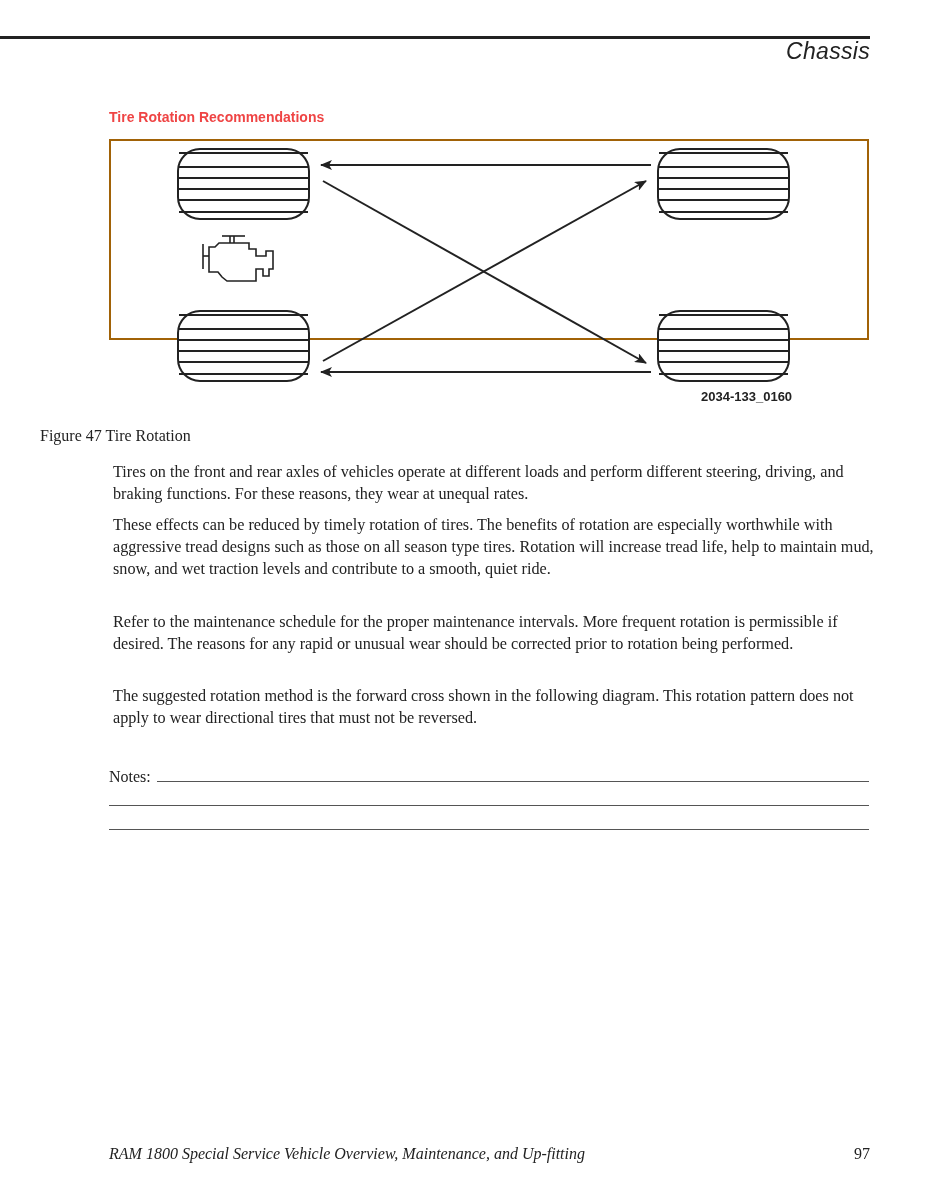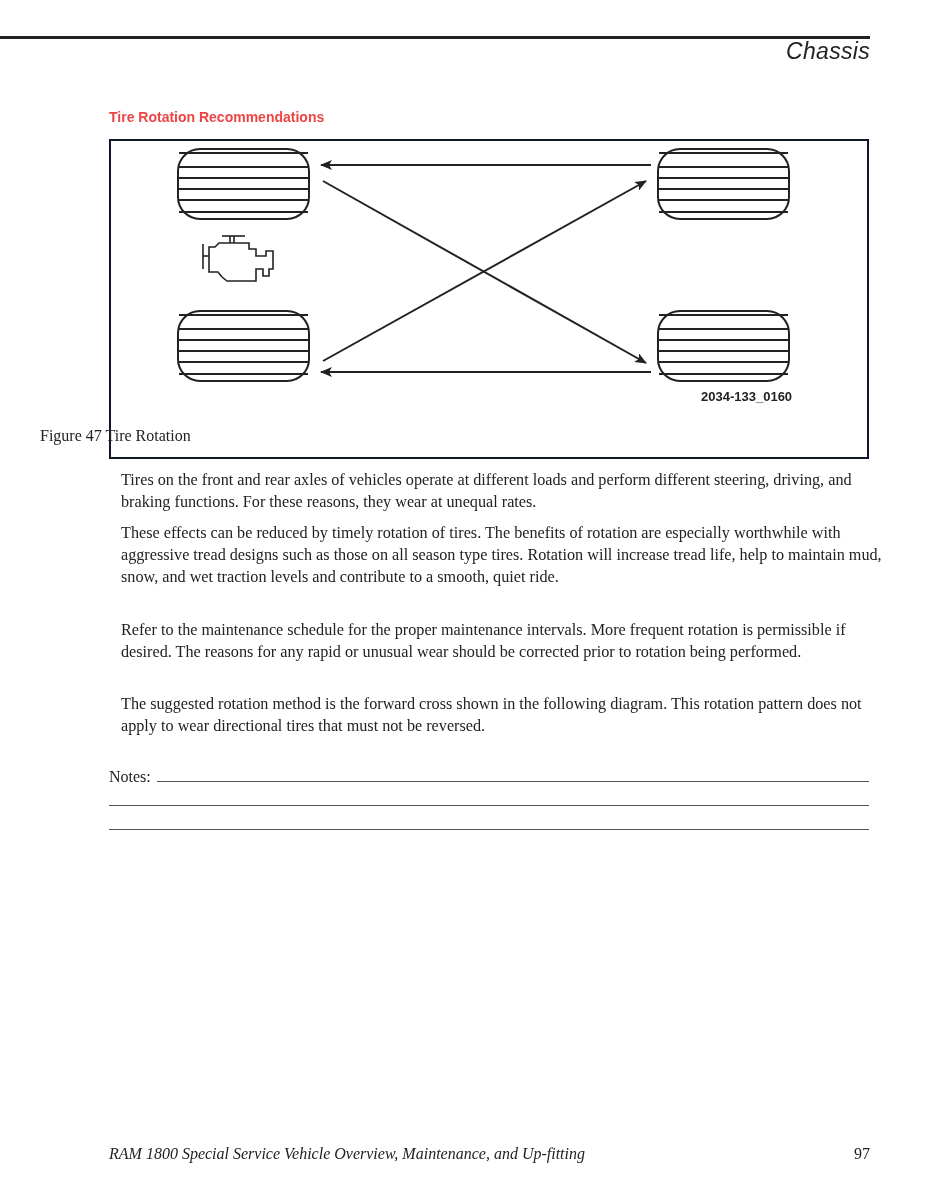--- a/index.html
+++ b/index.html
@@ -1,24 +1,24 @@
 <!DOCTYPE html>
 <html><head>
   <meta charset="utf-8">
   <style>
     html, body { margin: 0; padding: 0; background: #ffffff; }
     body { width: 926px; height: 1198px; position: relative; overflow: hidden; color: #1a1a1a; }
     .top-rule { position: absolute; left: 0; top: 36px; width: 870px; height: 3px; background: #222; }
     .section-title { position: absolute; right: 56px; top: 38px; font-family: "Liberation Sans", sans-serif; font-style: italic; font-size: 23px; color: #222; letter-spacing: 0.3px; }
     .heading { position: absolute; left: 109px; top: 109px; font-family: "Liberation Sans", sans-serif; font-weight: bold; font-size: 14px; color: #ef4444; }
-    .figure-box { position: absolute; left: 109px; top: 139px; width: 760px; height: 320px; border: 2px solid #0f172a; box-sizing: border-box; }
+    .figure-box { position: absolute; left: 109px; top: 139px; width: 760px; height: 201px; border: 2px solid #a16207; box-sizing: border-box; }
     .figure-box svg { position: absolute; left: 0; top: 0; }
     .fig-id { position: absolute; left: 590px; top: 248px; font-family: "Liberation Sans", sans-serif; font-weight: bold; font-size: 13px; color: #222; }
     .caption { position: absolute; left: 0; width: 926px; top: 427px; text-align: left; font-family: "Liberation Serif", serif; font-size: 16px; color: #222; margin-left: 40px; }
-    .body-text { position: absolute; left: 109px; width: 764px; font-family: "Liberation Serif", serif; font-size: 16.2px; line-height: 22px; color: #222; margin: 12px; }
+    .body-text { position: absolute; left: 109px; width: 764px; font-family: "Liberation Serif", serif; font-size: 16.2px; line-height: 22px; color: #222; margin: 4px; }
     .notes { position: absolute; left: 109px; width: 760px; font-family: "Liberation Serif", serif; font-size: 16px; color: #222; }
     .notes-row { height: 24px; display: flex; align-items: flex-end; }
     .notes-line { flex: 1; border-bottom: 1px solid #555; height: 1px; margin-bottom: 4px; }
     .notes-label { margin-right: 6px; line-height: 18px; }
     .footer-title { position: absolute; left: 109px; top: 1145px; font-family: "Liberation Serif", serif; font-style: italic; font-size: 16px; color: #222; }
     .footer-page { position: absolute; right: 56px; top: 1145px; font-family: "Liberation Serif", serif; font-size: 16px; color: #222; }
   </style>
 </head>
 <body>
 

